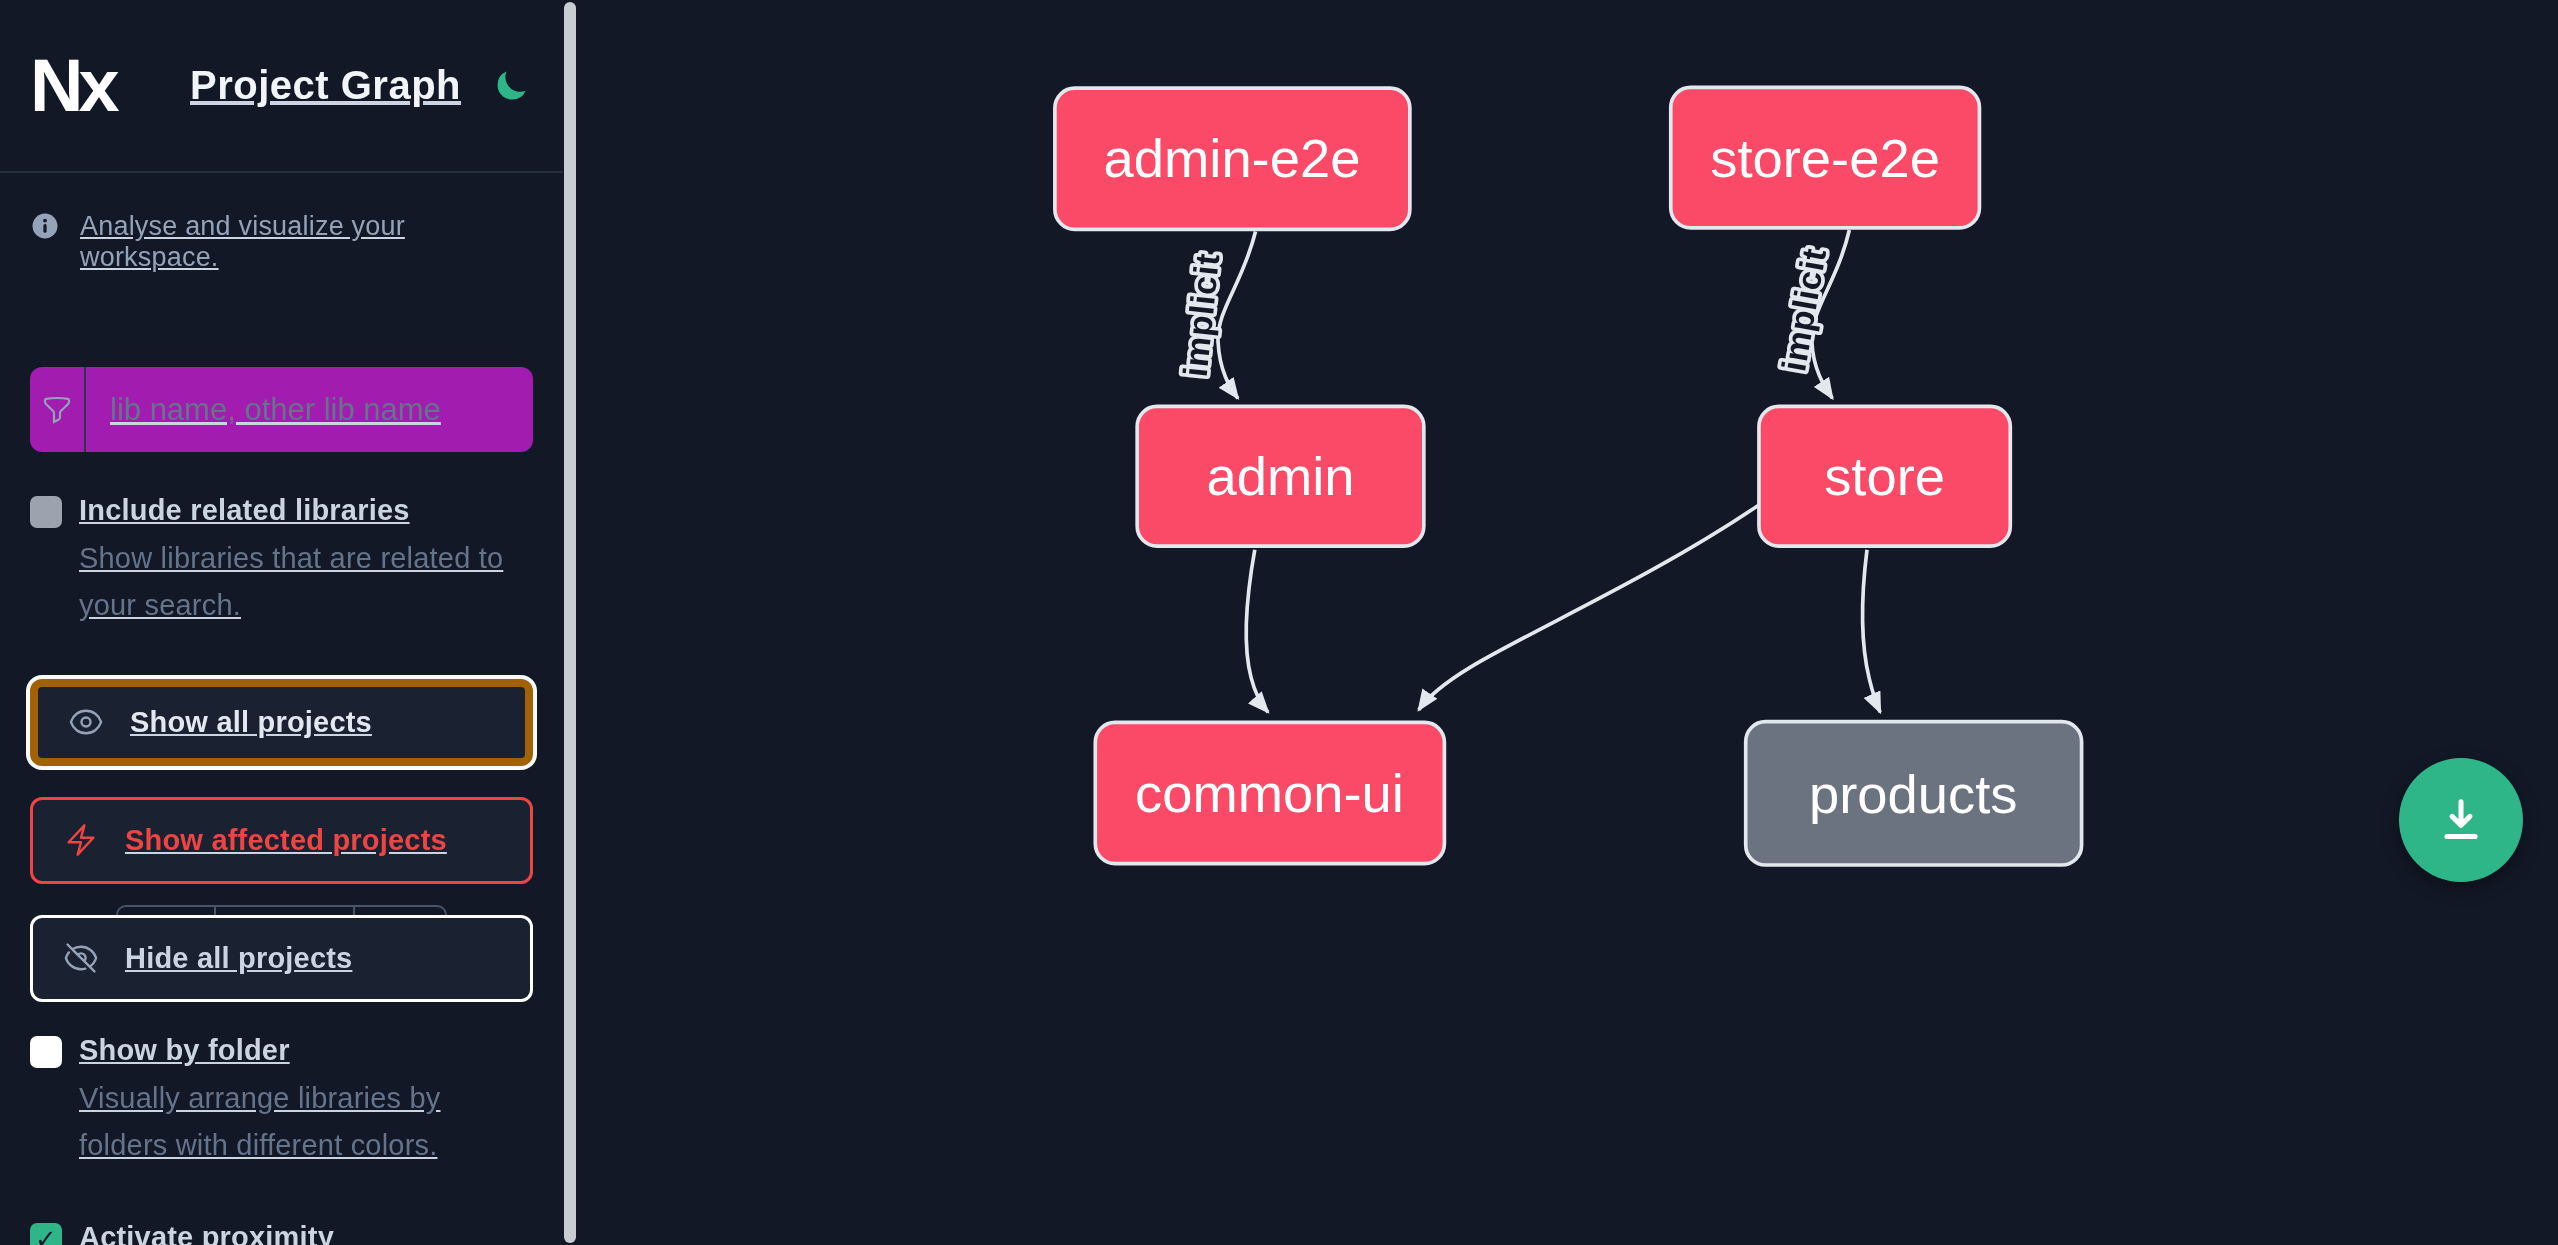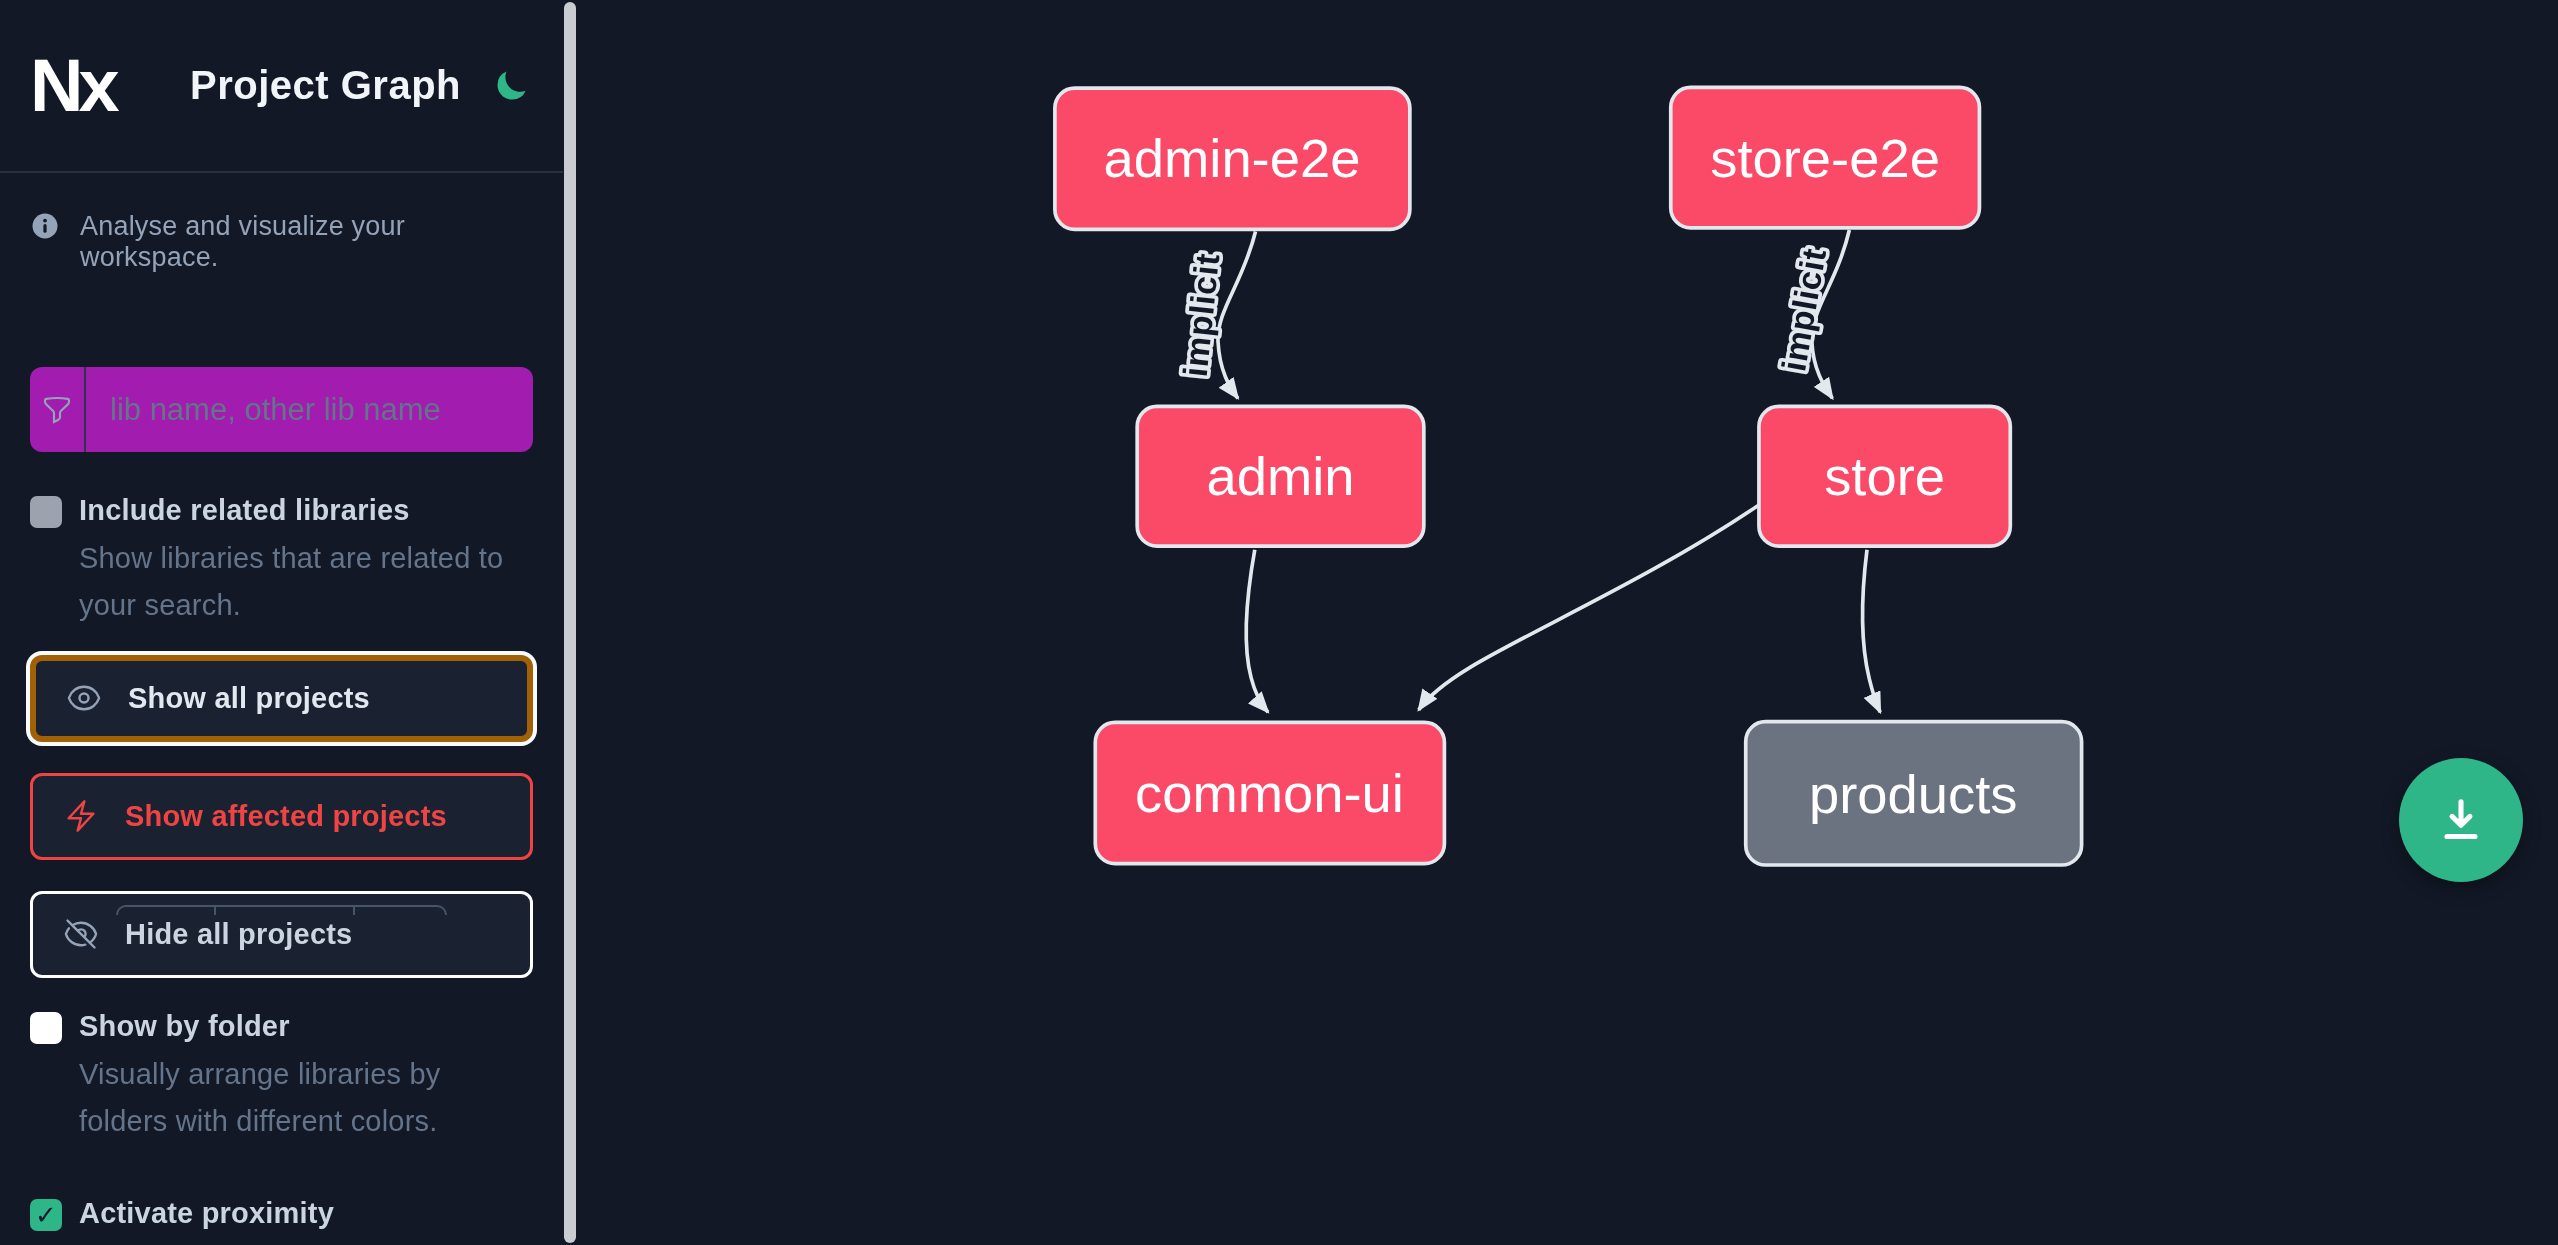--- a/index.html
+++ b/index.html
@@ -2,21 +2,21 @@
 <html><head>
 <meta charset="utf-8">
 <style>
   * { margin:0; padding:0; box-sizing:border-box; }
   html,body { width:2558px; height:1245px; overflow:hidden; }
   body {
     background:#121826;
     font-family:"Liberation Sans","DejaVu Sans",sans-serif;
     color:#cbd5e1;
   }
-  .app { display:flex; width:2558px; height:915px; position:relative; }
+  .app { display:flex; width:2558px; height:915px; position:relative;text-decoration:underline; }
 
   
   .sidebar {
     width:563px; min-width:563px; height:100%;
     background:#121826; position:relative;
   }
   .sb-header {
     height:173px; display:flex; align-items:center;
     padding:0 30px; border-bottom:2px solid #27303f;
   }
@@ -53,21 +53,21 @@
   .opt-title { font-size:29px; font-weight:600; color:#cbd5e1; letter-spacing:.2px; }
   .opt-desc  { font-size:29px; color:#64748b; line-height:1.62; margin-top:8px; max-width:432px; letter-spacing:.2px; }
 
   .action-btn {
     width:100%; height:87px; display:flex; align-items:center; gap:26px;
     background:#1a2231; border:3px solid #ffffff; border-radius:12px;
     padding:0 30px; font-family:inherit; font-size:29px; font-weight:600;
     color:#e2e8f0; cursor:pointer; text-align:left; letter-spacing:.2px;
   }
   .action-btn svg { width:36px; height:36px; flex:none; }
-  .btn-show-all { margin-top:26px; border:6px solid #a16207; box-shadow:0 0 0 4px #f8fafc; }
+  .btn-show-all { margin-top:50px; border:8px solid #a16207; box-shadow:0 0 0 4px #f8fafc; }
   .btn-affected { margin-top:31px; border-color:#ef4444; color:#ef4444; }
   .btn-hide     { margin-top:31px; color:#cbd5e1; }
 
   .toggle-group { margin-top:32px; }
   .row-proximity { margin-top:52px; }
 
   .stepper-partial {
     position:absolute; left:116px; bottom:0; width:331px; height:10px;
     border:2px solid #475569; border-bottom:none; border-radius:10px 10px 0 0;
     display:flex;

